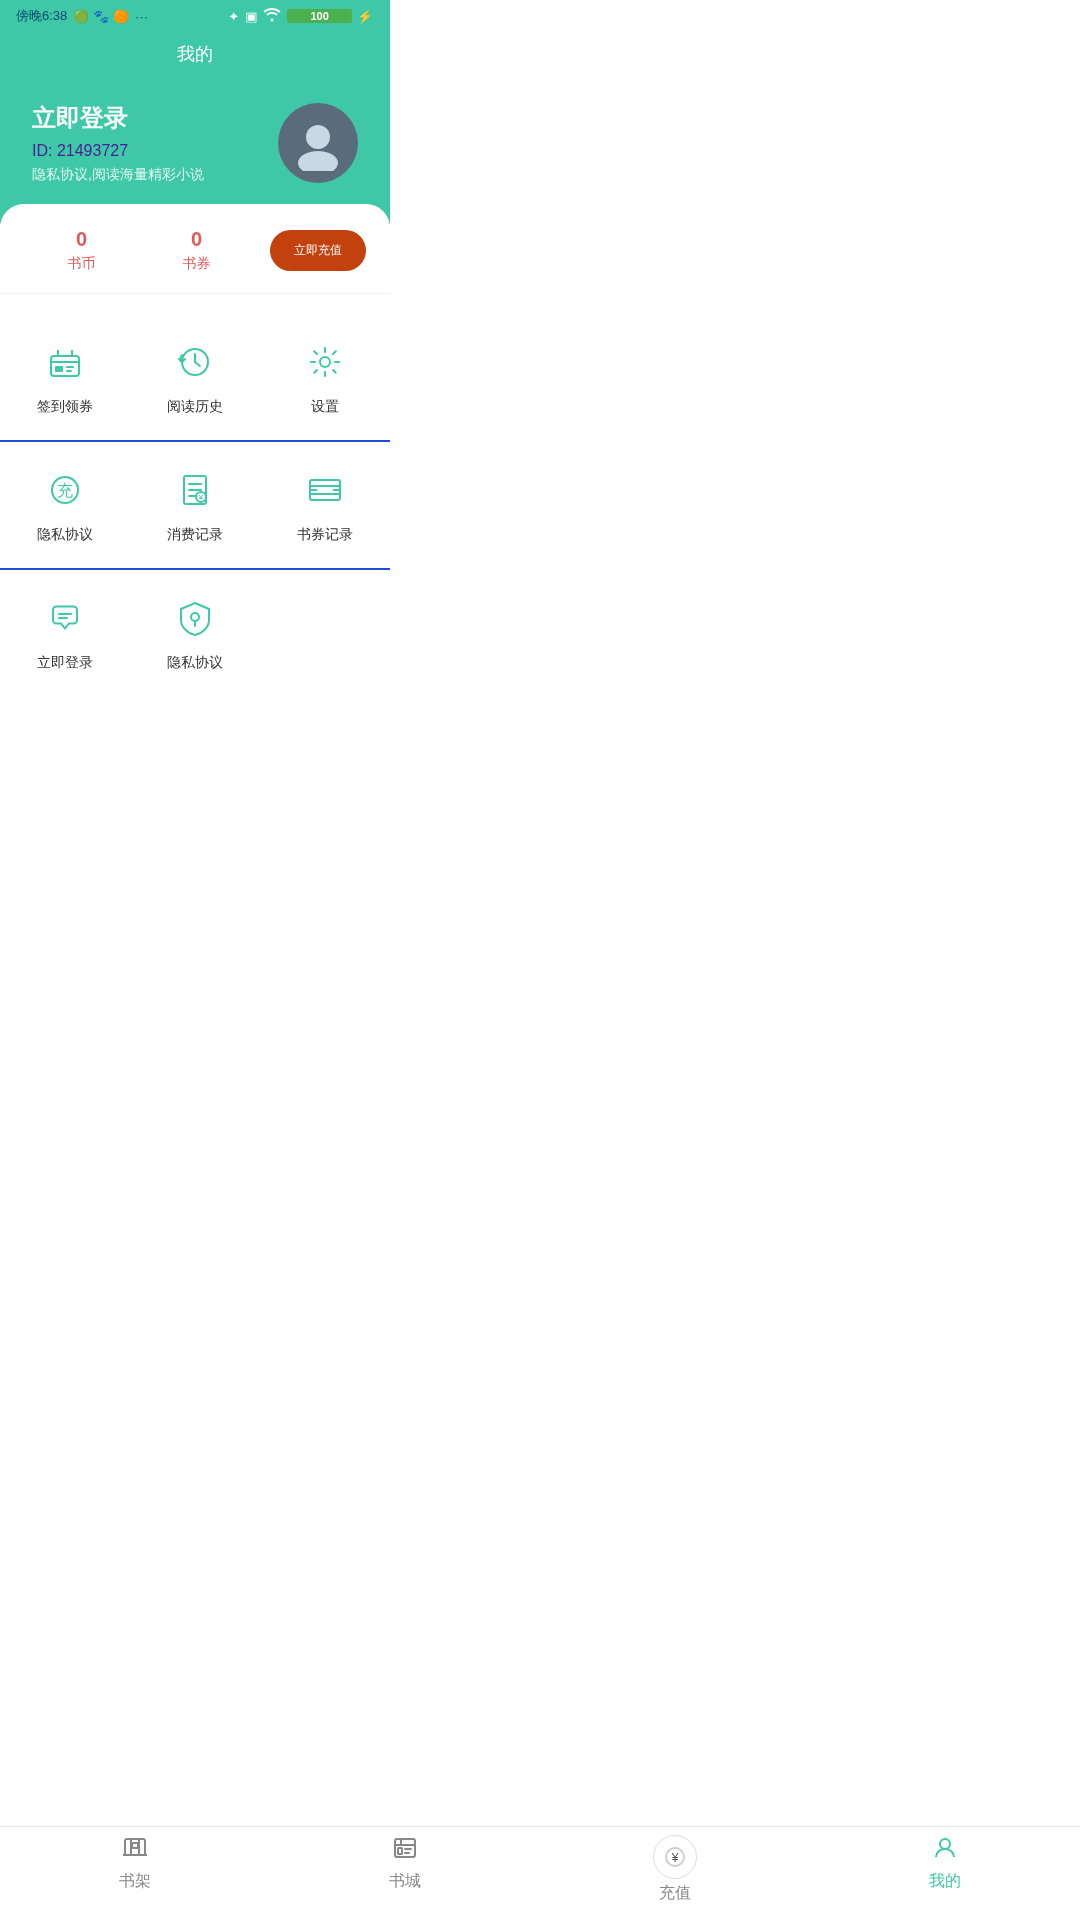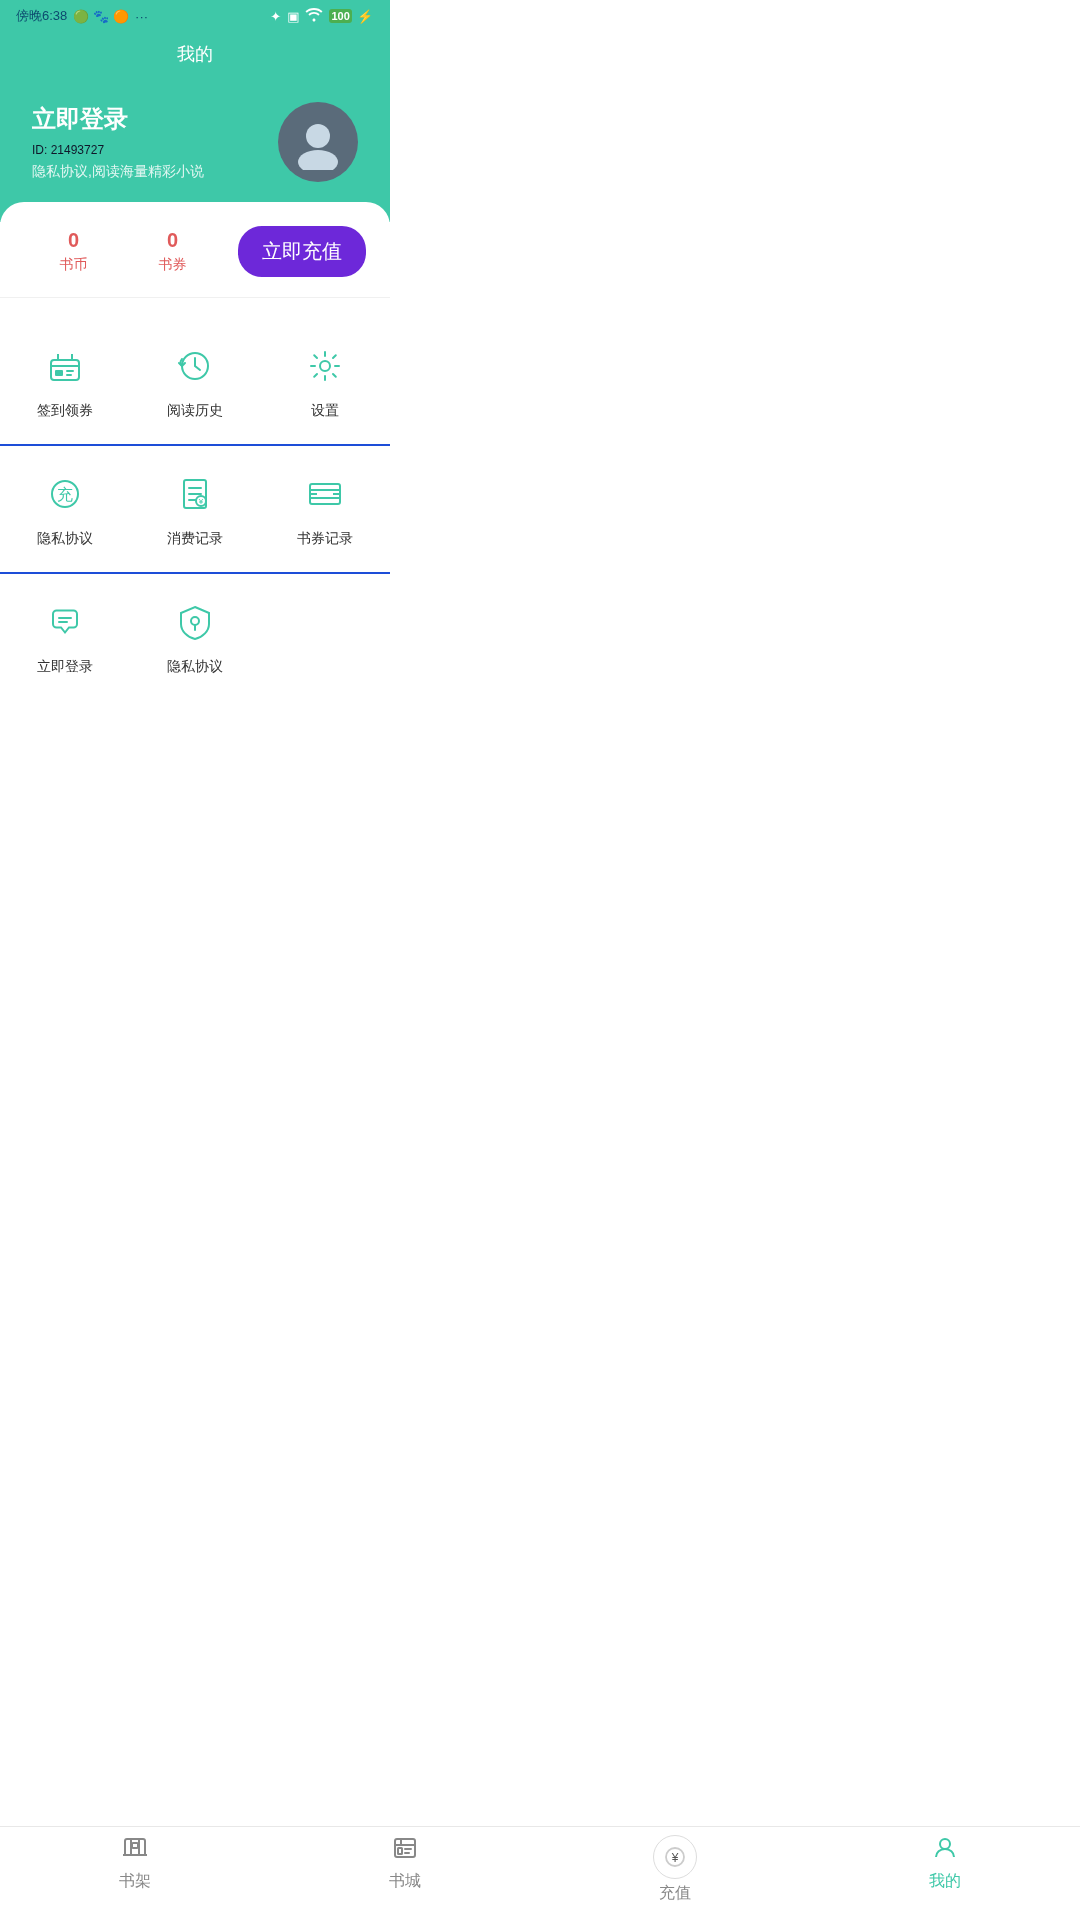--- a/index.html
+++ b/index.html
@@ -59,22 +59,22 @@
       position: relative;
     }
     .profile-info {}
     .profile-login {
       color: #fff;
       font-size: 24px;
       font-weight: bold;
       margin-bottom: 8px;
     }
     .profile-id {
-      color: #0f172a;
-      font-size: 12px;
+      color: #4c1d95;
+      font-size: 16px;
       margin-bottom: 6px;
     }
     .profile-desc {
       color: rgba(255,255,255,0.85);
       font-size: 14px;
     }
     .avatar-container {
       width: 80px;
       height: 80px;
       border-radius: 50%;
@@ -114,26 +114,26 @@
       font-size: 20px;
       color: #e05a5a;
       font-weight: bold;
     }
     .stat-label {
       font-size: 14px;
       color: #e05a5a;
       margin-top: 4px;
     }
     .recharge-btn {
-      background: #6d28d9;
+      background: #c2410c;
       color: #fff;
       border: none;
       border-radius: 24px;
       padding: 12px 24px;
-      font-size: 20px;
+      font-size: 12px;
       cursor: pointer;
       margin-left: 16px;
     }
 
     
     .menu-section {
       padding: 20px 0;
     }
     .menu-row {
       display: flex;
@@ -231,21 +231,21 @@
     <span>···</span>
   </div>
   <div class="status-right">
     <span>✦</span>
     <span>▣</span>
     <span>
       <svg width="18" height="14" viewBox="0 0 18 14" fill="white">
           <path d="M9 10.5c-.8 0-1.5.7-1.5 1.5s.7 1.5 1.5 1.5 1.5-.7 1.5-1.5-.7-1.5-1.5-1.5zm-4.2-2.8C6 6.5 7.4 5.8 9 5.8s3 .7 4.2 1.9l1.4-1.4C13 4.8 11.1 4 9 4S5 4.8 3.4 6.3l1.4 1.4zm-3-3C3.8 3 6.3 2 9 2s5.2 1 7.1 2.7l1.4-1.4C15.4 1.2 12.3 0 9 0S2.6 1.2.5 3.3l1.3 1.4z"></path>
         </svg>
     </span>
-    <span style="background:#4caf50;color:#fff;padding:1px 2px;border-radius:3px;font-size:11px;font-weight:bold;">100</span>
+    <span style="background:#4caf50;color:#fff;padding:1px 23px;border-radius:3px;font-size:11px;font-weight:bold;">100</span>
     <span>⚡</span>
   </div>
 </div>
 
 <div class="header">
   <span class="header-title">我的</span>
 </div>
 
 <div class="profile-section">
   <div class="profile-info">

